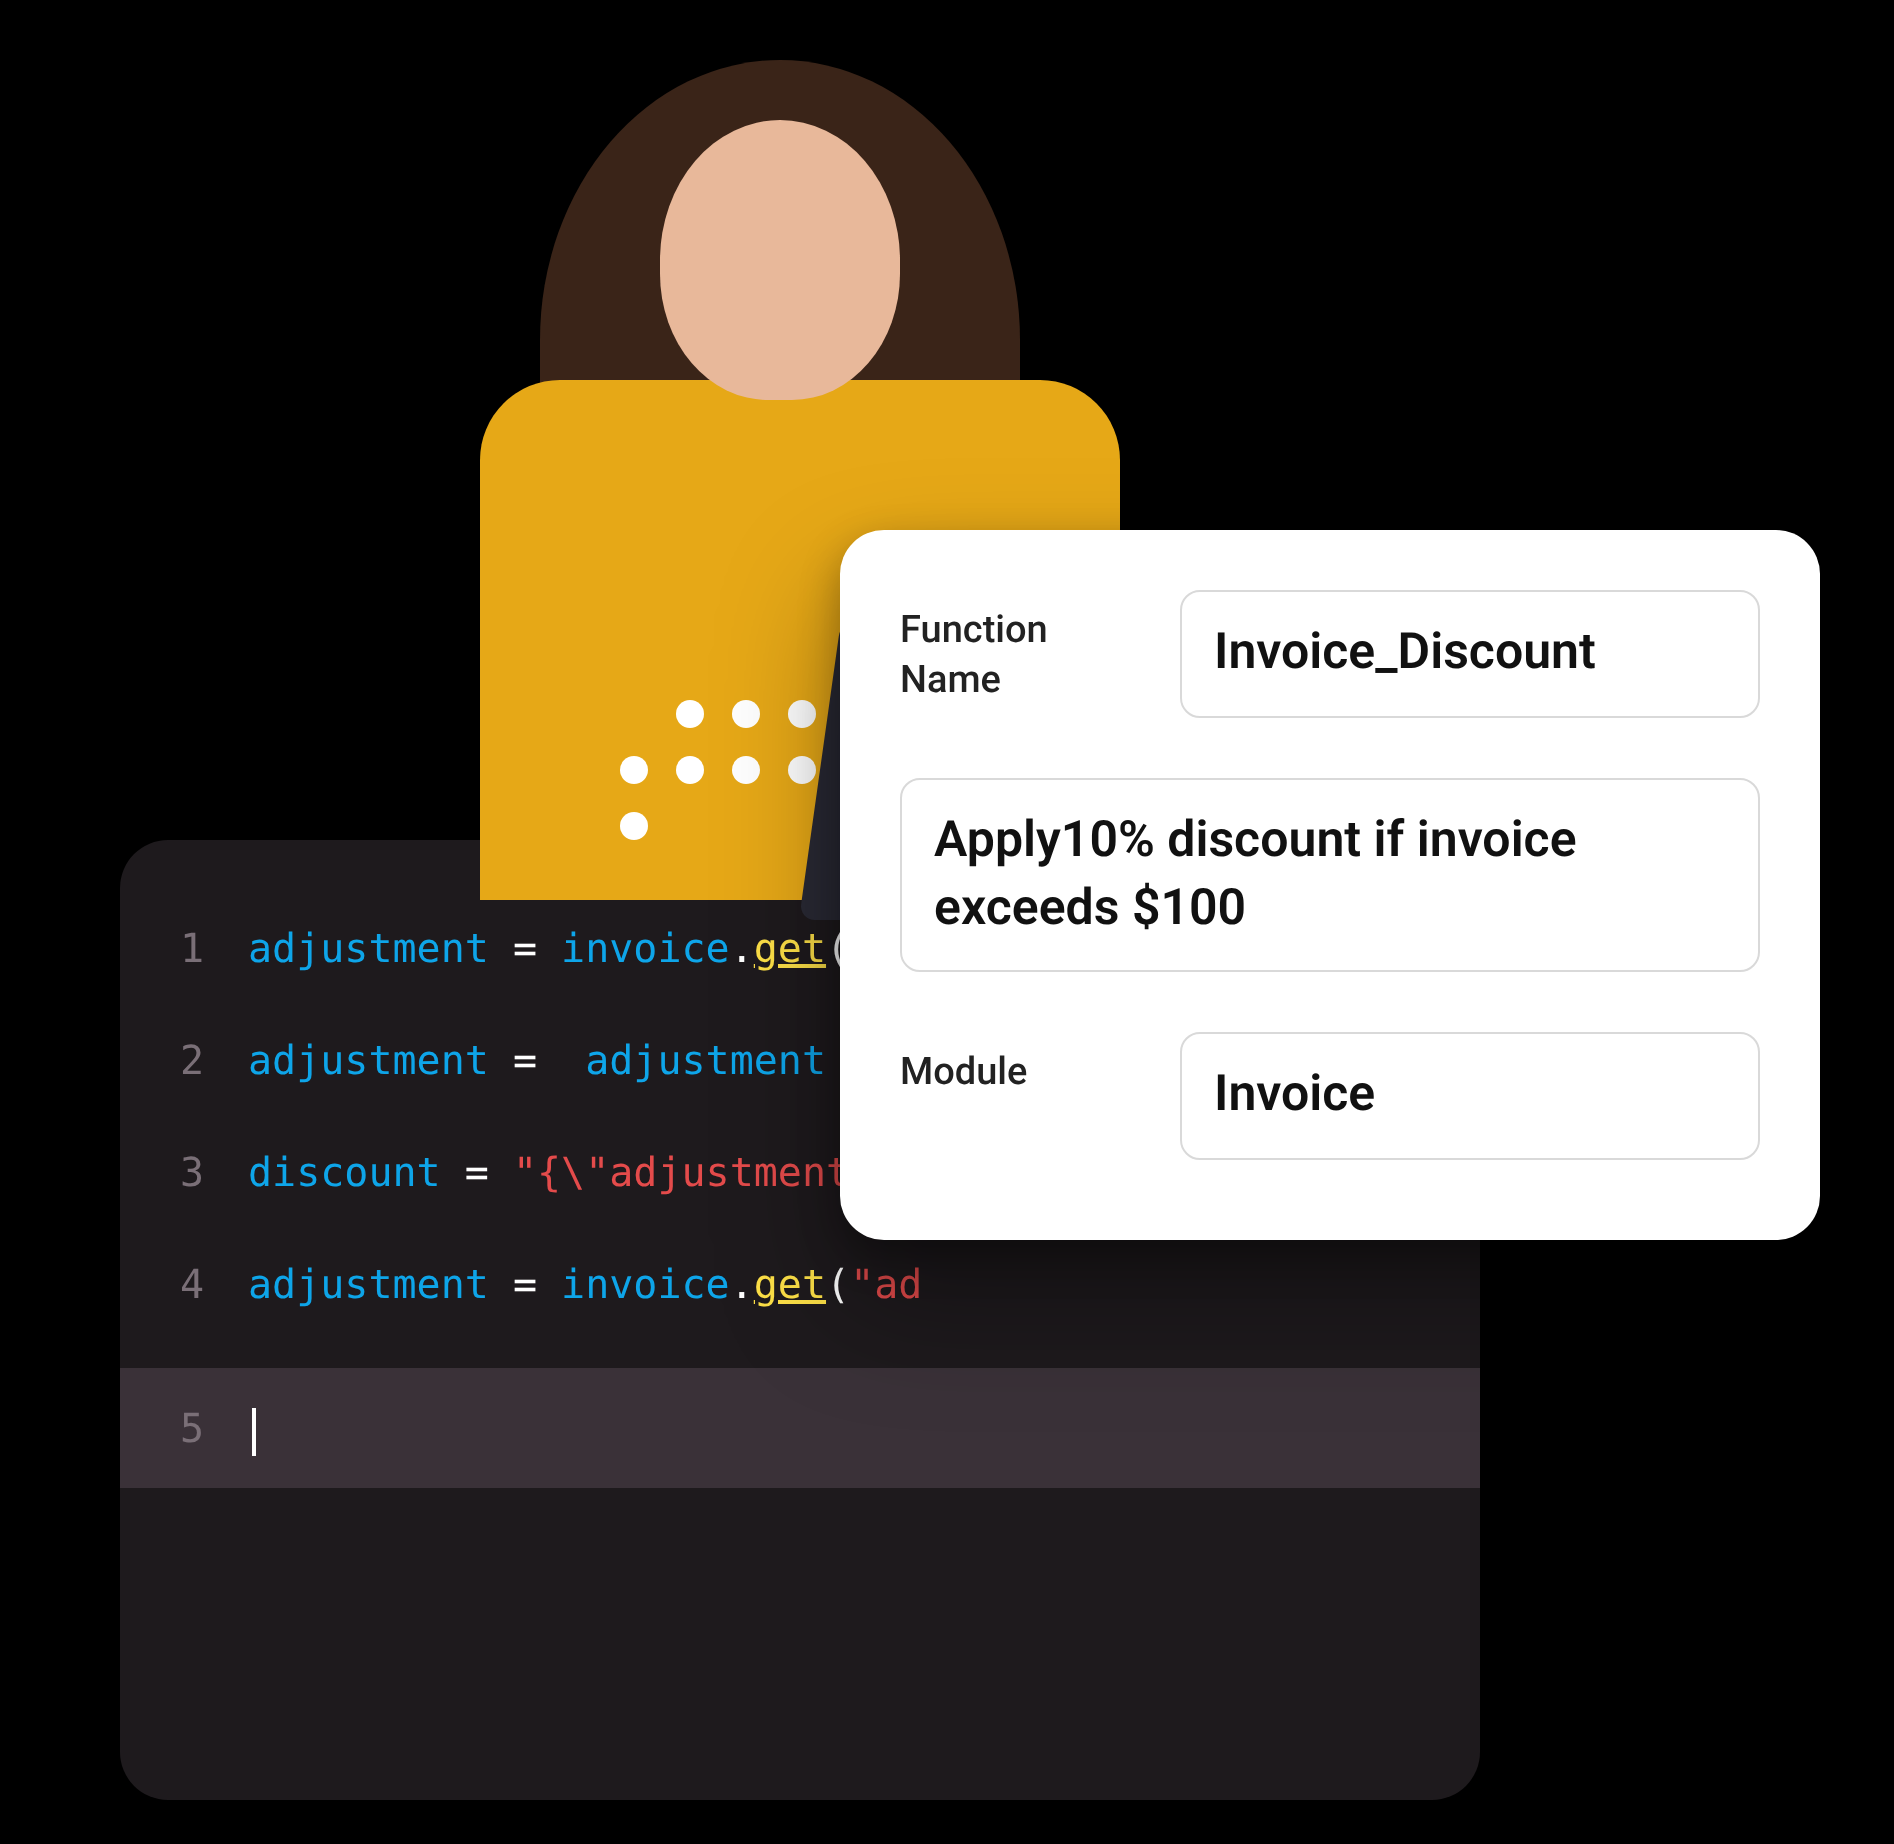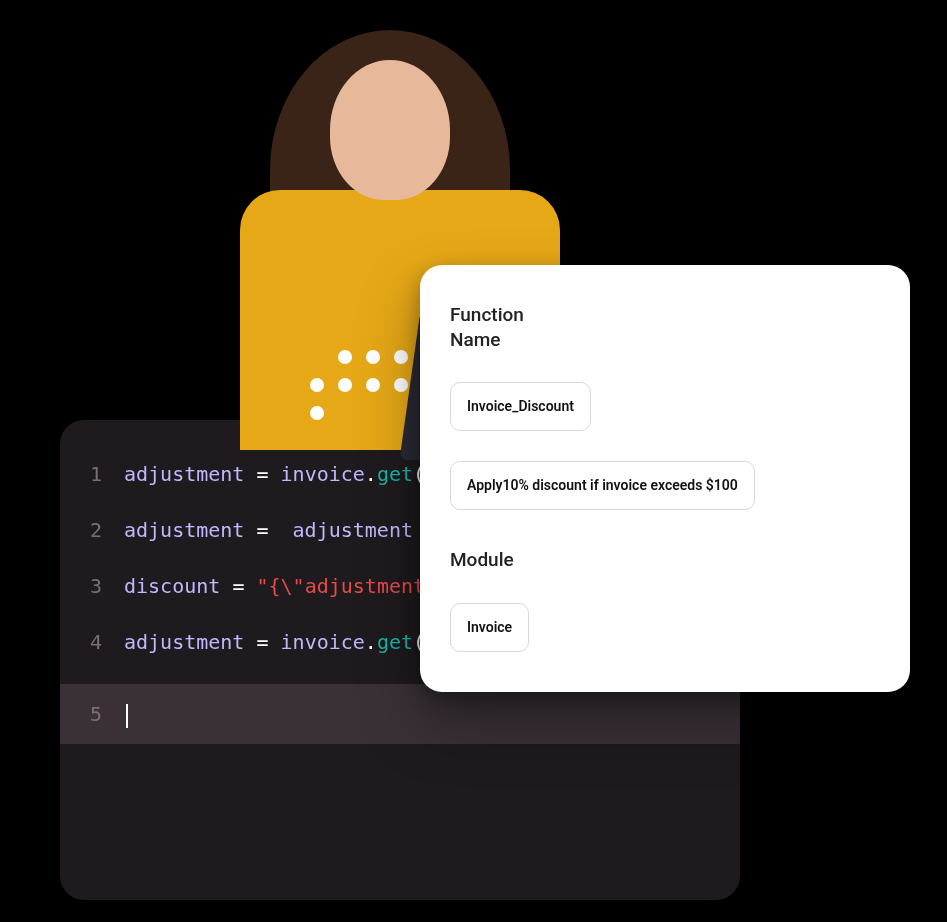--- a/index.html
+++ b/index.html
@@ -103,24 +103,24 @@
   .gutter {
     width: 34px;
     flex-shrink: 0;
     color: #7a6f77;
     text-align: left;
   }
   .code {
     white-space: pre-wrap;
     word-break: break-word;
   }
-  .tok-id   { color: #c4b5fd; margin-top: 36px; }
+  .tok-id   { color: #0ea5e9; margin-top: 36px; }
   .tok-op   { color: #ffffff; }
   .tok-dot  { color: #ffffff; }
-  .tok-call { color: #14b8a6; }
+  .tok-call { color: #fde047; text-decoration: underline; }
   .tok-str  { color: #e44b4b; }
   .tok-paren{ color: #ffffff; }
 
   .current-line-wrap {
     margin: 0 -30px;
     padding: 16px 30px;
     background: #3a3138;
   }
   .cursor {
     display: inline-block;
@@ -149,40 +149,39 @@
     padding: 24px 30px;
     font-size: 27px;
     font-weight: 700;
   }
   .modal-body {
     padding: 30px 30px 40px 30px;
   }
   .form-row {
     display: flex;
     align-items: flex-start;
-    gap: 30px;
+    gap: 20px;
     margin-bottom: 30px;
-    flex-direction: column;
   }
   .form-row:last-child { margin-bottom: 0; }
   .form-label {
     width: 120px;
     flex-shrink: 0;
     font-size: 19px;
     color: #222;
     line-height: 1.3;
     padding-top: 8px;
     font-weight: 500;
   }
   .form-input {
     flex: 1;
     border: 1px solid #d9d9d9;
     border-radius: 10px;
     padding: 14px 16px;
-    font-size: 14px;
+    font-size: 25px;
     color: #111;
     font-family: inherit;
     font-weight: 600;
     line-height: 1.35;
     background: #fff;
     min-height: 20px;
   }
 </style>
 </head>
 <body>

